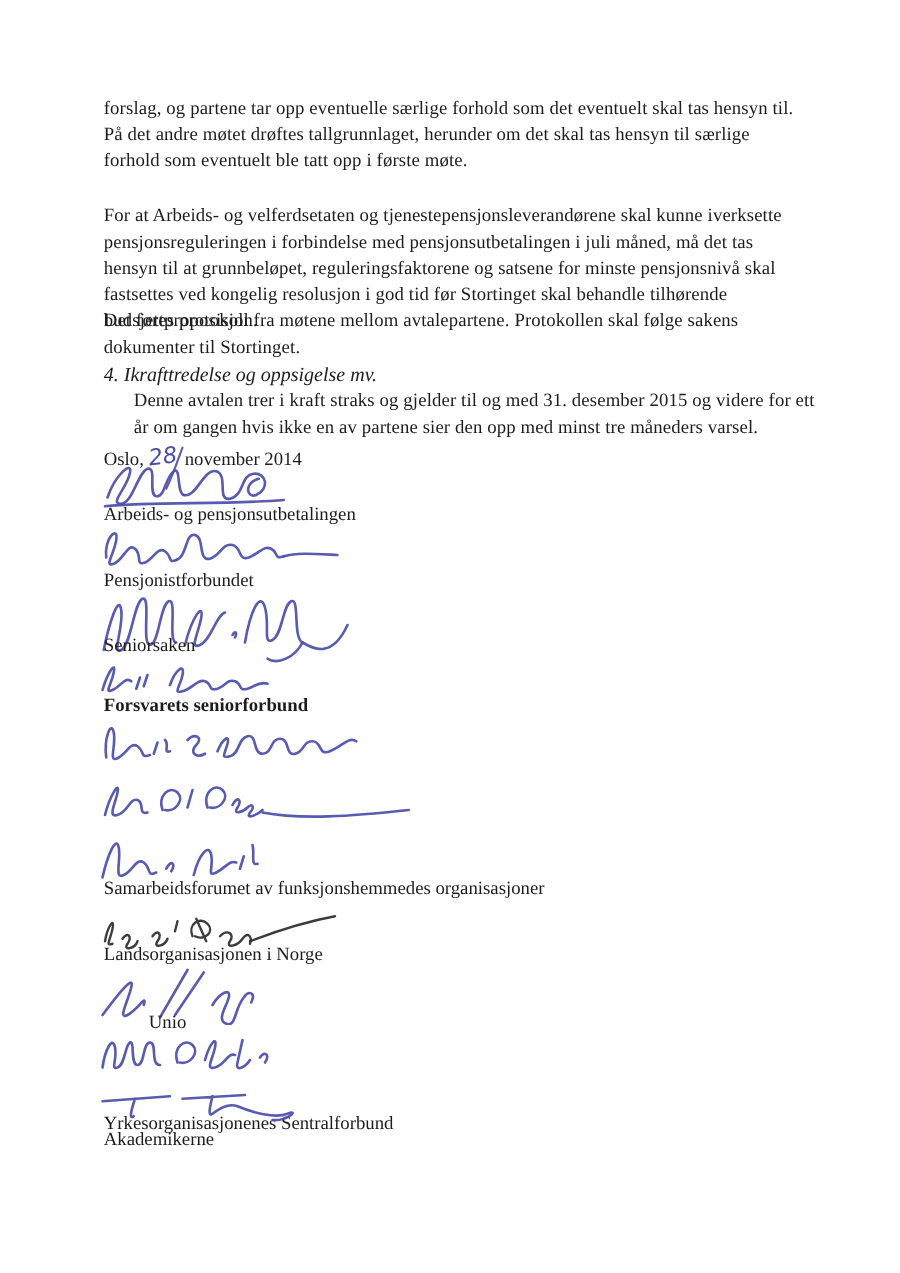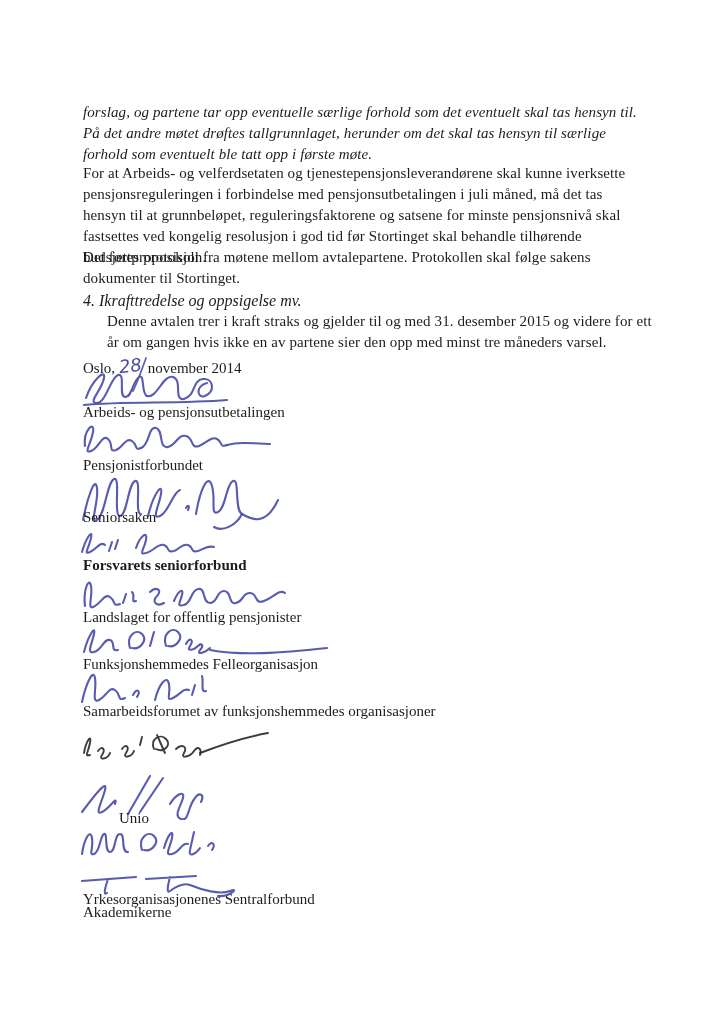--- a/index.html
+++ b/index.html
@@ -55,21 +55,21 @@
   .sig.dark path{stroke:#2b2b2b;stroke-width:1.9;}
   .day-stroke path{
     fill:none;stroke:#4a4da8;stroke-width:1.7;stroke-linecap:round;opacity:0.9;
   }
 </style>
 </head>
 <body>
 
 <div class="page">
 
-  <div class="abs para" style="top:102px;font-style:italic;">forslag, og partene tar opp eventuelle særlige forhold som det eventuelt skal tas hensyn til. På det andre møtet drøftes tallgrunnlaget, herunder om det skal tas hensyn til særlige forhold som eventuelt ble tatt opp i første møte.</div>
+  <div class="abs para" style="top:77px;">forslag, og partene tar opp eventuelle særlige forhold som det eventuelt skal tas hensyn til. På det andre møtet drøftes tallgrunnlaget, herunder om det skal tas hensyn til særlige forhold som eventuelt ble tatt opp i første møte.</div>
   <div class="abs para" style="top:163px;">For at Arbeids- og velferdsetaten og tjenestepensjonsleverandørene skal kunne iverksette pensjonsreguleringen i forbindelse med pensjonsutbetalingen i juli måned, må det tas hensyn til at grunnbeløpet, reguleringsfaktorene og satsene for minste pensjonsnivå skal fastsettes ved kongelig resolusjon i god tid før Stortinget skal behandle tilhørende budsjettproposisjon.</div>
   <div class="abs para" style="top:247px;">Det føres protokoll fra møtene mellom avtalepartene. Protokollen skal følge sakens dokumenter til Stortinget.</div>
 
   <div class="abs heading" style="top:290px;">4. Ikrafttredelse og oppsigelse mv.</div>
   <div class="abs para" style="top:311px;margin-left:24px;">Denne avtalen trer i kraft straks og gjelder til og med 31. desember 2015 og videre for ett år om gangen hvis ikke en av partene sier den opp med minst tre måneders varsel.</div>
 
   <div class="abs dateline" style="top:356px;">
     <span>Oslo,</span><span class="handwritten-day">28</span>
     <span>november 2014</span>
   </div>
@@ -103,43 +103,42 @@
     <path d="M6,30 C10,16 17,6 15,16 C13,26 7,33 14,30 C21,27 24,19 29,23 M36,20 L33,29 M42,18 L39,27"></path>
     <path d="M60,26 C64,14 72,8 70,18 C68,28 62,33 70,31 C78,29 82,21 88,23 C94,25 90,31 98,29 C104,27 106,21 112,23 C118,25 114,31 122,29 C128,27 132,23 138,25"></path>
   </svg>
   <span class="sig-label" style="top:555px;font-weight:bold;">Forsvarets seniorforbund</span>
 
   <svg class="sig" style="left:76px;top:572px;" width="215" height="42" viewBox="0 0 215 42">
     <path d="M9,34 C7,18 13,4 15,14 C17,24 11,37 17,35 C25,32 28,21 34,25 C40,29 36,35 44,32 M50,22 L47,31 M56,20 C60,24 54,31 60,29"></path>
     <path d="M74,20 C80,14 87,18 81,24 C75,30 81,35 88,31"></path>
     <path d="M98,29 C102,19 108,15 106,23 C104,31 100,35 108,33 C116,31 114,19 122,17 C130,15 126,31 134,31 C142,31 140,19 148,19 C156,19 152,33 160,31 C168,29 166,21 174,21 C182,21 178,33 188,29 C198,25 203,17 209,21"></path>
   </svg>
-  <span class="sig-label" style="top:607px;">Landslaget for offentlig pensjonister</span>
 
   <svg class="sig" style="left:76px;top:618px;" width="255" height="42" viewBox="0 0 255 42">
     <path d="M8,34 C12,18 20,6 18,16 C16,26 10,36 18,34 C26,32 28,20 34,22 C40,24 34,34 42,32"></path>
     <path d="M54,30 C50,18 60,10 66,16 C72,22 64,32 56,30 M74,28 L78,14"></path>
     <path d="M90,28 C86,16 96,8 102,14 C108,20 100,30 92,28 M110,26 C114,18 118,22 114,28 C110,34 118,32 122,28 C126,24 128,28 124,32 C120,38 130,34 134,30"></path>
     <path d="M134,32 C165,38 205,35 251,30"></path>
   </svg>
-  <span class="sig-label" style="top:654px;">Funksjonshemmedes Felleorganisasjon</span>
 
   <svg class="sig" style="left:76px;top:664px;" width="145" height="42" viewBox="0 0 145 42">
     <path d="M6,38 C10,20 17,4 19,14 C21,24 15,40 23,36 C31,32 33,22 39,26 C45,30 41,38 49,34 M57,31 C61,23 65,27 61,33"></path>
     <path d="M79,36 C83,20 91,10 93,20 C95,30 89,38 97,34 C105,30 107,24 113,26 M119,21 L116,31 M126,12 C128,18 124,29 130,27"></path>
   </svg>
   <span class="sig-label" style="top:701px;">Samarbeidsforumet av funksjonshemmedes organisasjoner</span>
 
   <svg class="sig dark" style="left:78px;top:726px;" width="195" height="34" viewBox="0 0 195 34">
     <path d="M6,27 C8,15 14,7 12,17 C10,27 6,31 12,29 M20,25 C24,19 28,23 24,29 C20,35 30,33 32,27"></path>
     <path d="M44,23 C48,17 52,21 48,27 C44,33 54,31 56,25 M64,11 L62,19"></path>
     <path d="M76,23 C72,13 82,7 88,13 C94,19 86,27 78,23 M79,9 L87,27"></path>
     <path d="M98,23 C104,17 110,21 106,27 C102,33 112,31 116,25 C120,19 124,23 122,29"></path>
     <path d="M122,27 C148,17 168,11 190,7"></path>
   </svg>
+  <span class="sig-label" style="top:754px;">Landsorganisasjonen i Norge</span>
 
   <svg class="sig" style="left:76px;top:770px;" width="150" height="50" viewBox="0 0 150 50">
     <path d="M6,42 C18,26 32,8 29,20 C26,32 18,46 26,42 C34,38 42,24 39,34"></path>
     <path d="M52,44 L74,6 M64,42 L87,8"></path>
     <path d="M94,34 C100,24 109,20 107,28 C105,36 97,46 105,49 C113,52 111,38 119,28 C123,22 129,24 125,32"></path>
   </svg>
   <span class="sig-label" style="top:808px;margin-left:36px;">Unio</span>
 
   <svg class="sig" style="left:76px;top:820px;" width="165" height="42" viewBox="0 0 165 42">
     <path d="M6,34 C8,20 14,8 16,18 C18,28 12,36 18,34 C24,32 24,16 28,14 C32,12 28,32 34,32 C40,32 38,14 44,14 C50,14 44,32 52,32"></path>

